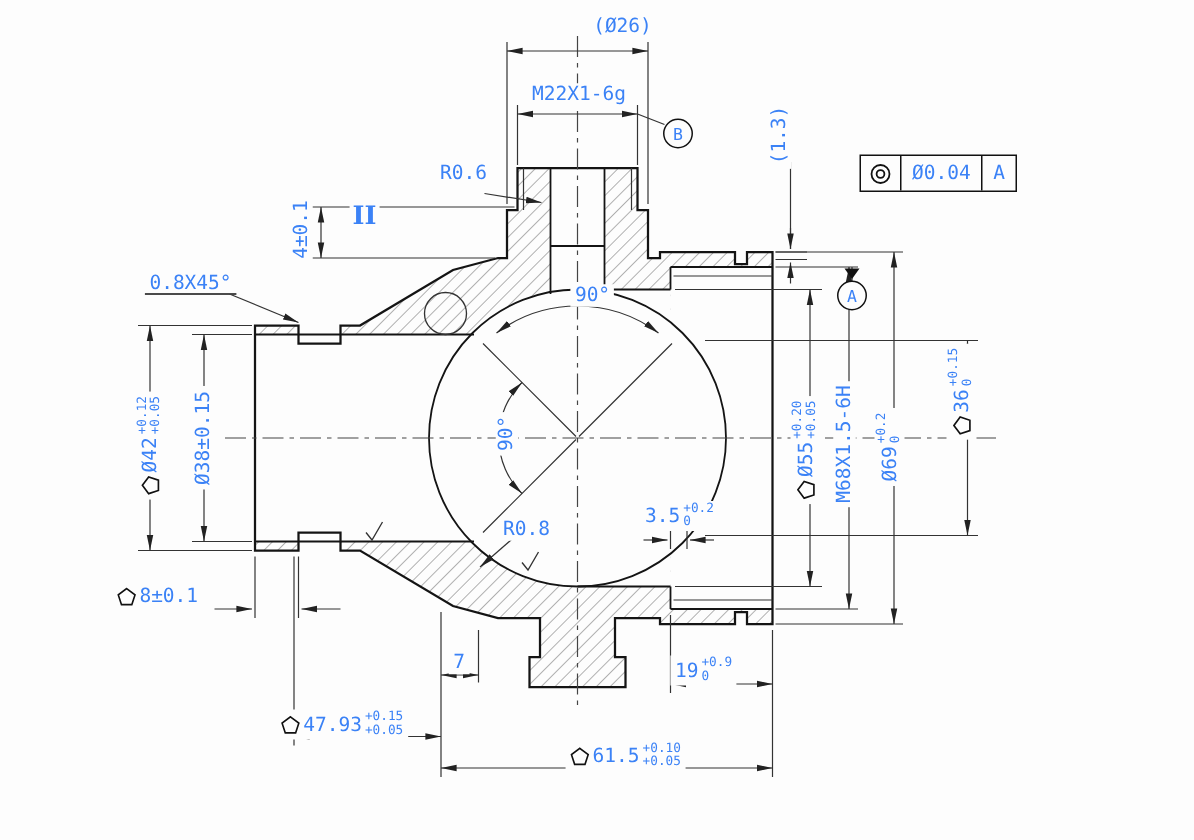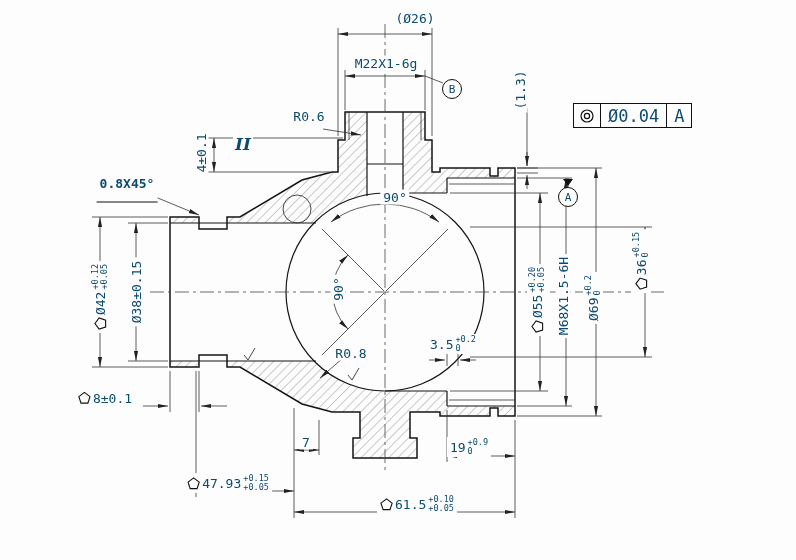--- a/index.html
+++ b/index.html
@@ -1,34 +1,34 @@
 <!DOCTYPE html>
 <html><head>
 <meta charset="utf-8">
 <style>
   *{margin:0;padding:0;box-sizing:border-box}
   html,body{background:#e9e9e9}
   .sheet{position:relative;width:796px;height:560px;background:#fdfdfd;overflow:hidden;
-         font-family:"DejaVu Sans Mono",monospace;color:#0c4a6e}
+         font-family:"DejaVu Sans Mono",monospace;color:#3b82f6}
   svg.lines{position:absolute;left:0;top:0}
   .dim{position:absolute;display:flex;align-items:center;gap:2px;background:#fdfdfd;
        padding:1px 3px;font-size:13px;line-height:1;white-space:nowrap;z-index:2;
        transform:translate(-50%,-50%)}
   .dim.rot{transform:translate(-50%,-50%) rotate(-90deg)}
   .dim .main{letter-spacing:0}
   .dim .tol{display:flex;flex-direction:column;justify-content:center;font-size:8.5px;line-height:9px}
   .dim .tol i{font-style:normal}
-  .dim.chamfer-style{font-weight:bold;border-bottom:1.6px solid #111;padding-bottom:12px}
-  .sect{position:absolute;font-family:"DejaVu Serif",serif;font-style:italic;font-weight:bold;
+  .dim.chamfer-style{font-weight:normal;border-bottom:1.6px solid #111;padding-bottom:0}
+  .sect{position:absolute;font-family:"DejaVu Serif",serif;font-weight:bold;
         font-size:17px;transform:translate(-50%,-50%);z-index:2;background:#fdfdfd;padding:0 2px}
   .balloon{position:absolute;width:20px;height:20px;border:1.4px solid #111;border-radius:50%;
            display:flex;align-items:center;justify-content:center;font-size:11px;background:#fdfdfd;
            transform:translate(-50%,-50%);z-index:2}
   .fcf{position:absolute;display:flex;border:1.4px solid #111;background:#fdfdfd;height:25px;z-index:2}
-  .fcf .cell{display:flex;align-items:center;justify-content:center;padding:0 7px;font-size:17px;
+  .fcf .cell{display:flex;align-items:center;justify-content:center;padding:0 7px;font-size:13px;
              border-left:1.4px solid #111}
   .fcf .cell:first-child{border-left:none;padding:0 5px}
   .pent{flex:0 0 auto}
 </style>
 </head>
 <body>
 
 <div class="sheet">
 
 <svg class="lines" width="796" height="560" viewBox="0 0 796 560">

